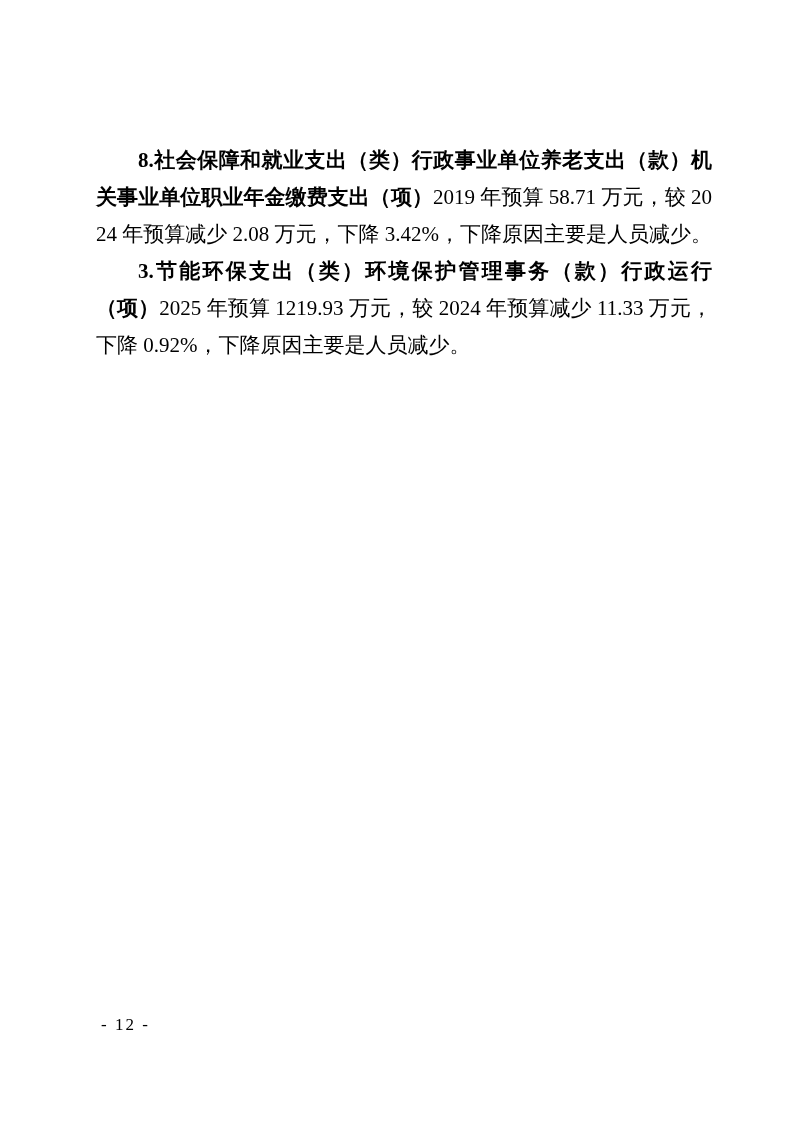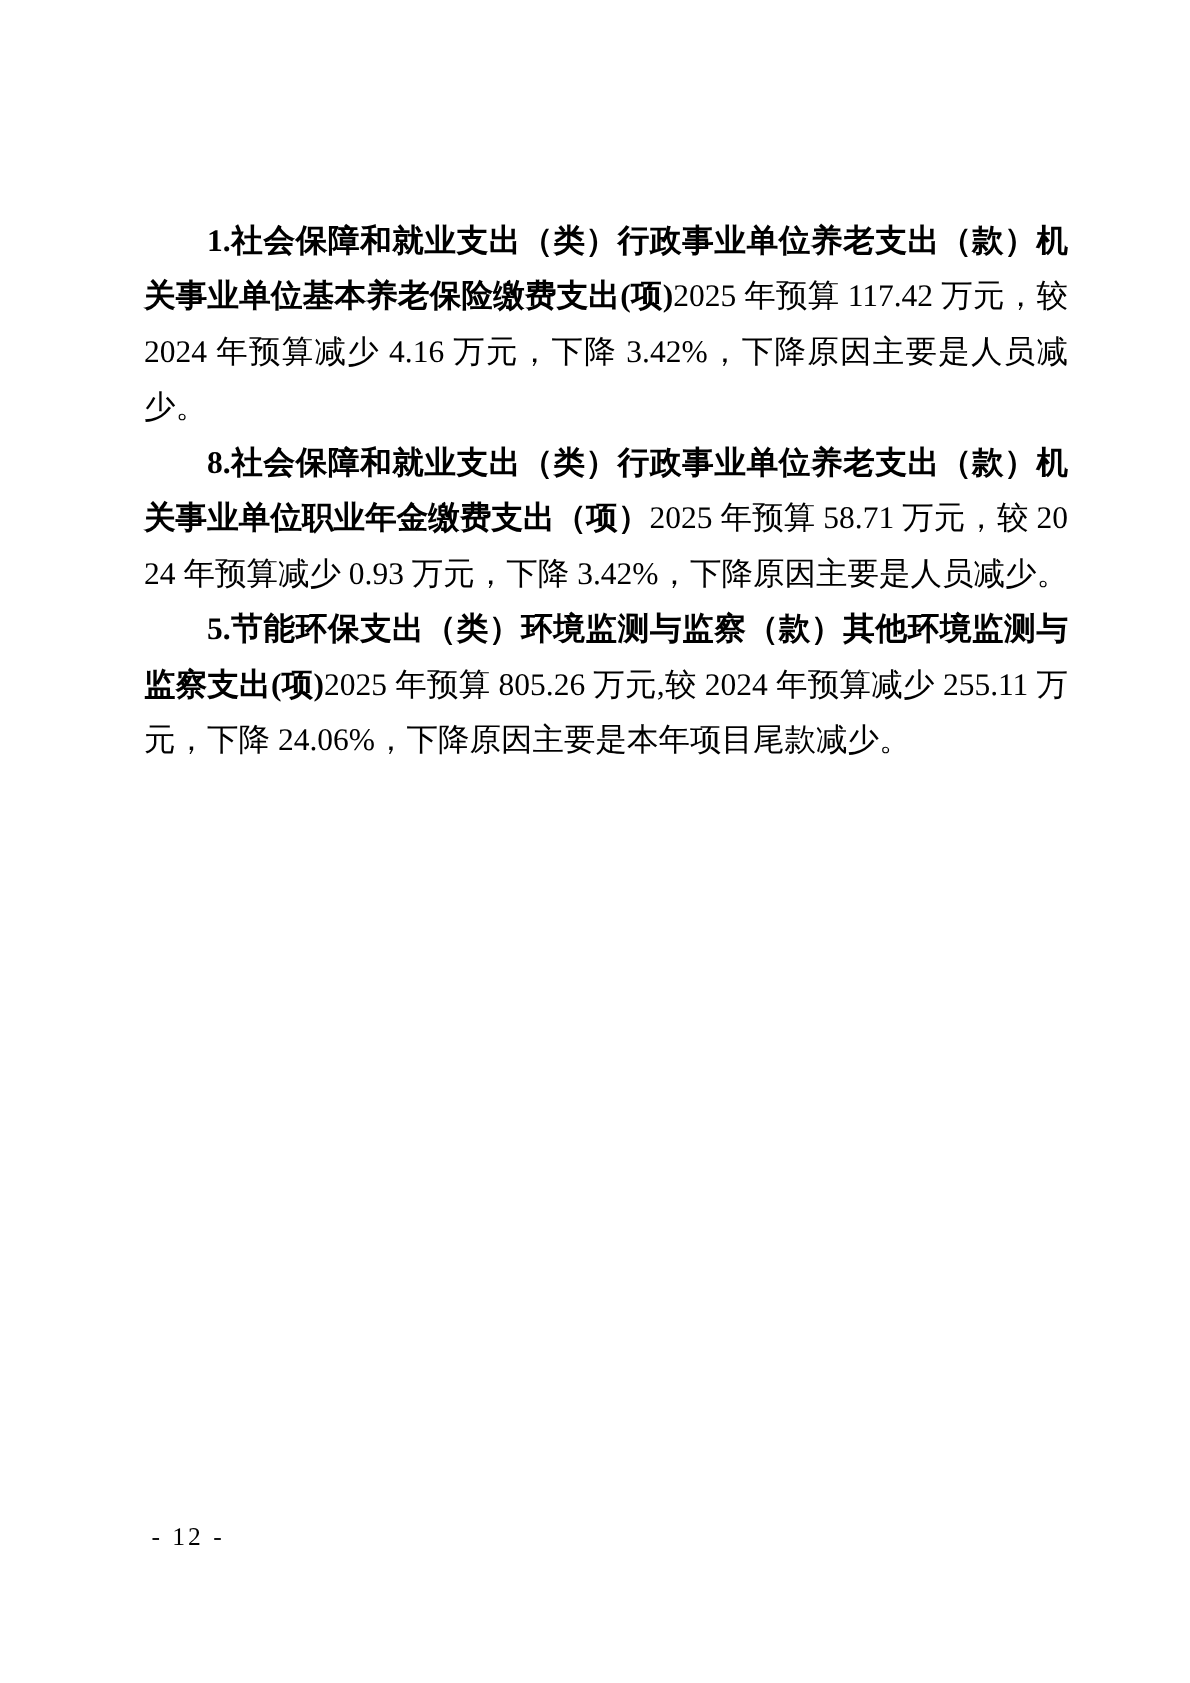--- a/index.html
+++ b/index.html
@@ -44,31 +44,28 @@
     line-height: 24px;
     letter-spacing: 2px;
   }
 </style>
 </head>
 <body>
 
 <div class="page">
   <div class="content">
 
+
     <p class="para">
-      <span class="seg-bold">1.社会保障和就业支出（类）行政事业单位养老支出（款）机关事业单位基本养老保险缴费支出(项)</span><span class="seg-regular">2025 年预算 117.42 万元，较 2024 年预算减少 4.16 万元，下降 3.42%，下降原因主要是人员减少。</span>
+      <span class="seg-bold">8.社会保障和就业支出（类）行政事业单位养老支出（款）机关事业单位职业年金缴费支出（项）</span><span class="seg-regular">2019 年预算 58.71 万元，较 2024 年预算减少 2.08 万元，下降 3.42%，下降原因主要是人员减少。</span>
     </p>
 
     <p class="para">
-      <span class="seg-bold">8.社会保障和就业支出（类）行政事业单位养老支出（款）机关事业单位职业年金缴费支出（项）</span><span class="seg-regular">2025 年预算 58.71 万元，较 2024 年预算减少 0.93 万元，下降 3.42%，下降原因主要是人员减少。</span>
+      <span class="seg-bold">3.节能环保支出（类）环境保护管理事务（款）行政运行（项）</span><span class="seg-regular">2025 年预算 1219.93 万元，较 2024 年预算减少 11.33 万元，下降 0.92%，下降原因主要是人员减少。</span>
     </p>
 
 
 
-
-    <p class="para">
-      <span class="seg-bold">5.节能环保支出（类）环境监测与监察（款）其他环境监测与监察支出(项)</span><span class="seg-regular">2025 年预算 805.26 万元,较 2024 年预算减少 255.11 万元，下降 24.06%，下降原因主要是本年项目尾款减少。</span>
-    </p>
 
   </div>
 
   <div class="footer-pagenum">- 12 -</div>
 </div>
 
 </body></html>

